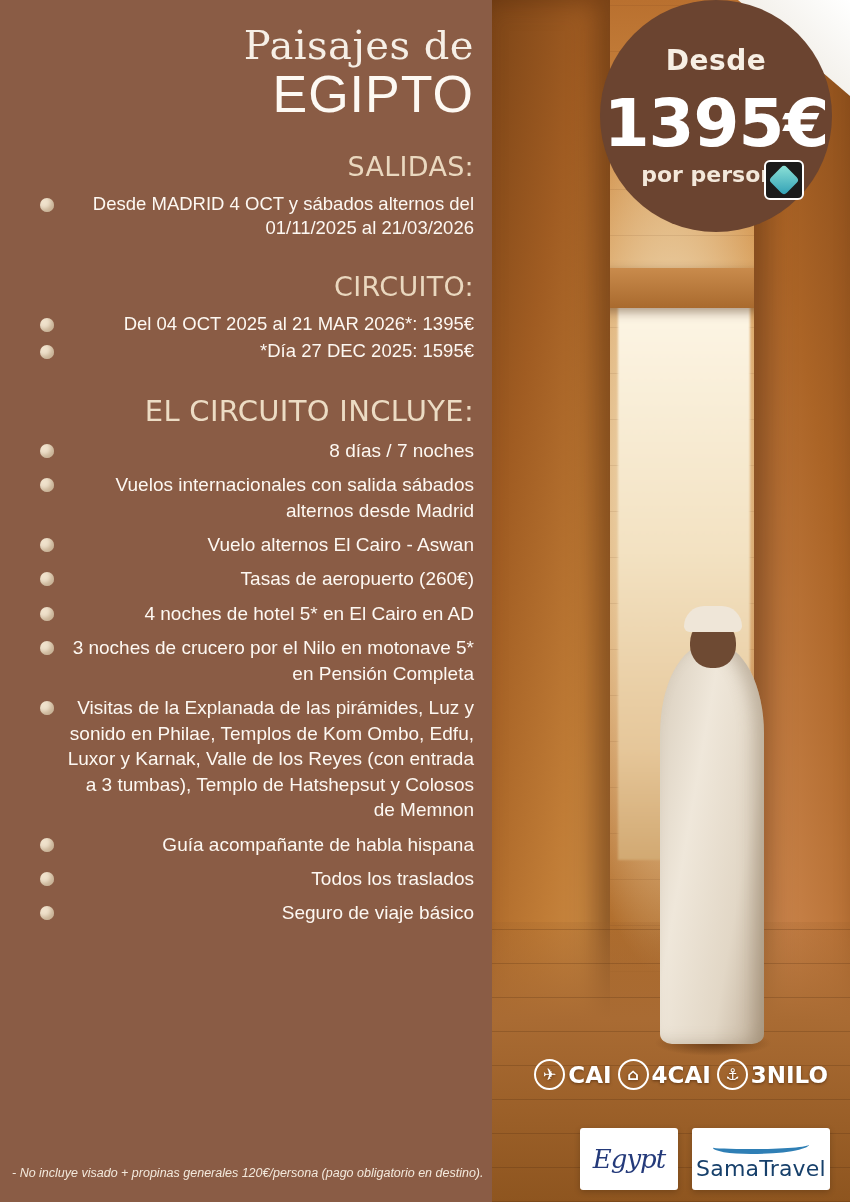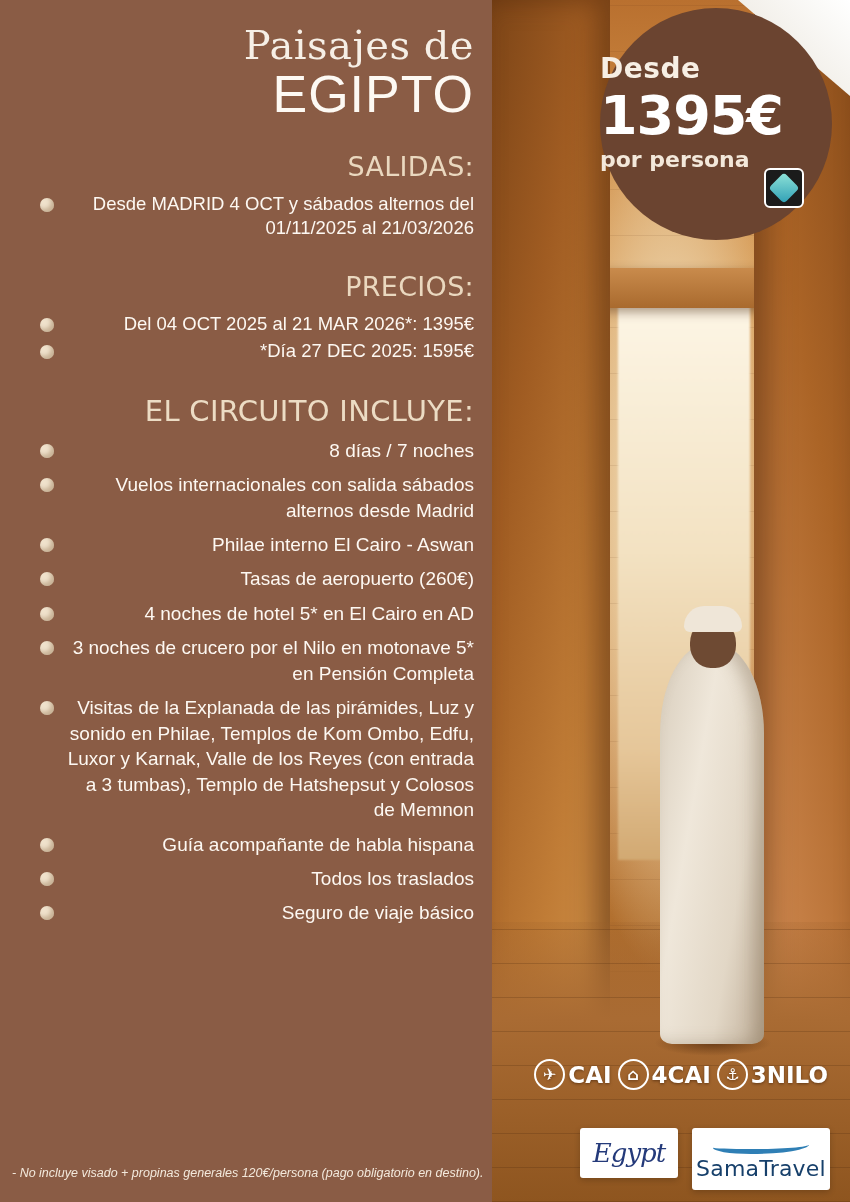--- a/index.html
+++ b/index.html
@@ -92,35 +92,35 @@
   
   .curl {
     position: absolute; right: 0; top: 0; width: 112px; height: 96px;
     background: linear-gradient(225deg, #ffffff 0%, #f2efe9 55%, #d9d2c6 100%);
     clip-path: polygon(100% 0, 100% 100%, 0 0);
     box-shadow: -4px 4px 10px rgba(0,0,0,.22);
   }
 
   
   .badge {
-    position: absolute; right: 18px; top: 8px;
+    position: absolute; right: 18px; top: 0;
     width: 232px; height: 232px; border-radius: 50%;
     background: #6b4430;
-    color: #fff; 
+    color: #fff; text-align: center;
   }
   .badge .desde {
     margin-top: 44px;
     font-family: "DejaVu Sans", sans-serif;
     font-size: 28px; letter-spacing: .5px; font-weight: 700;
     color: #f7efe4;
   }
   .badge .price {
     font-family: "DejaVu Sans", sans-serif;
-    font-size: 54px; font-weight: 800; line-height: .95;
-    margin-top: 5px; letter-spacing: -1px;
+    font-size: 66px; font-weight: 800; line-height: .95;
+    margin-top: 16px; letter-spacing: -1px;
     color: #ffffff;
   }
   .badge .per {
     font-family: "DejaVu Sans", sans-serif;
     font-size: 22px; margin-top: 6px; color: #f3e8da; font-weight: 600;
   }
   .badge-logo {
     position: absolute; right: 28px; bottom: 32px;
     width: 40px; height: 40px;
     background: #1b1b1b; border: 2px solid #ffffff; border-radius: 6px;
@@ -196,21 +196,21 @@
   
   .logos {
     position: absolute; right: 20px; bottom: 12px;
     display: flex; gap: 14px;
   }
   .logobox {
     background: #fff; border-radius: 3px;
     display: flex; align-items: center; justify-content: center;
     box-shadow: 0 2px 6px rgba(0,0,0,.2);
   }
-  .logobox.egypt { width: 98px; height: 50px; }
+  .logobox.egypt { width: 98px; height: 62px; }
   .logobox.sama { width: 138px; height: 62px; flex-direction: column; gap: 2px; }
   .egypt-word {
     font-family: "DejaVu Serif", serif; font-style: italic;
     font-size: 26px; color: #243a7a; letter-spacing: -1px;
   }
   .sama-swoosh {
     width: 96px; height: 16px;
     border-bottom: 5px solid #2f7fb5;
     border-radius: 0 0 60% 40%;
     transform: skewX(-4deg);
@@ -254,31 +254,31 @@
 
   <div class="content">
     <h1 class="title-small">Paisajes de</h1>
     <h1 class="title-big">EGIPTO</h1>
 
     <h2 class="sec">SALIDAS:</h2>
     <ul class="bullets">
       <li>Desde MADRID 4 OCT y sábados alternos del 01/11/2025 al 21/03/2026</li>
     </ul>
 
-    <h2 class="sec">PRECIOS:</h2>
+    <h2 class="sec">CIRCUITO:</h2>
     <ul class="bullets tight">
       <li>Del 04 OCT 2025 al 21 MAR 2026*: 1395€</li>
       <li>*Día 27 DEC 2025: 1595€</li>
     </ul>
 
     <h2 class="sec incluye">EL CIRCUITO INCLUYE:</h2>
     <ul class="bullets incluye">
       <li>8 días / 7 noches</li>
       <li>Vuelos internacionales con salida sábados alternos desde Madrid</li>
-      <li>Philae interno El Cairo - Aswan</li>
+      <li>Vuelo alternos El Cairo - Aswan</li>
       <li>Tasas de aeropuerto (260€)</li>
       <li>4 noches de hotel 5* en El Cairo en AD</li>
       <li>3 noches de crucero por el Nilo en motonave 5* en Pensión Completa</li>
       <li>Visitas de la Explanada de las pirámides, Luz y sonido en Philae, Templos de Kom Ombo, Edfu, Luxor y Karnak, Valle de los Reyes (con entrada a 3 tumbas), Templo de Hatshepsut y Colosos de Memnon</li>
       <li>Guía acompañante de habla hispana</li>
       <li>Todos los traslados</li>
       <li>Seguro de viaje básico</li>
     </ul>
 
     <div class="footnote">- No incluye visado + propinas generales 120€/persona (pago obligatorio en destino).</div>

